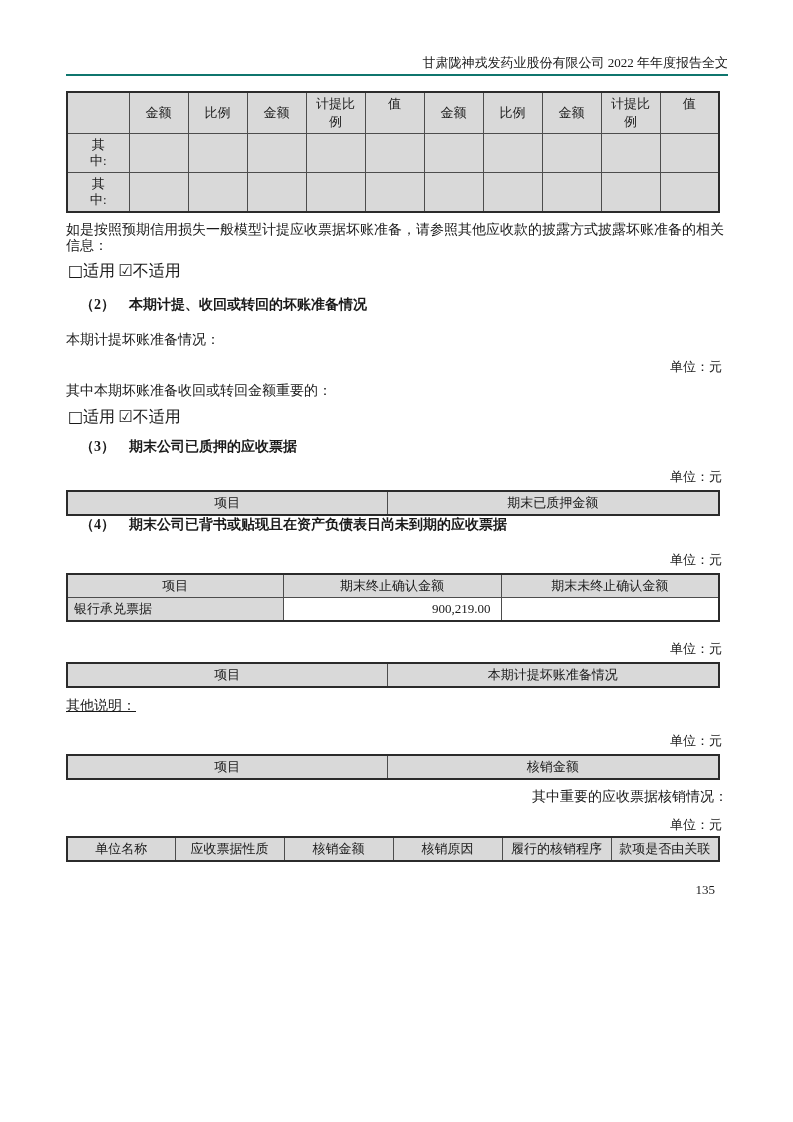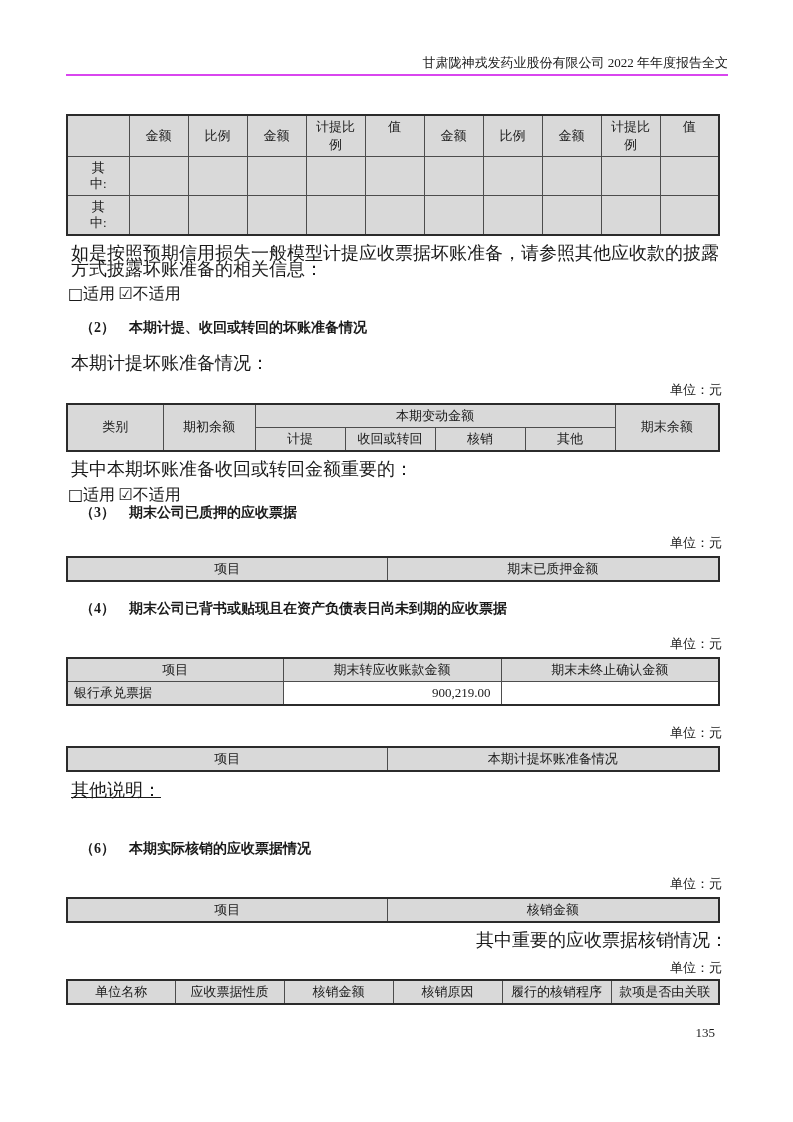--- a/index.html
+++ b/index.html
@@ -10,21 +10,21 @@
     color:#1a1a1a;
     position:relative;
     overflow:hidden;
   }
   .page { width:793px; height:1122px; padding:54px 65px 0 66px; }
 
   .page-header {
     text-align:right;
     font-size:13px; line-height:17px;
     padding-bottom:3px;
-    border-bottom:2px solid #d946ef;
+    border-bottom:2px solid #0f766e;
   }
 
   table {
     border-collapse:collapse;
     table-layout:fixed;
     width:652px;
     font-size:13px;
   }
   table, th, td { border:1px solid #4d4d4d; }
   table { border:2px solid #2b2b2b; }
@@ -33,47 +33,47 @@
     text-align:center;
     vertical-align:middle;
     padding:2px 4px;
     overflow:hidden;
   }
   .gray { background:#d9d9d9; }
   .white { background:#ffffff; }
   .vtop { vertical-align:top; }
   .prewrap { white-space:pre-line; line-height:16px; }
 
-  .t1 { margin-top:38px;border-radius:22px; }
+  .t1 { margin-top:15px;border-radius:22px; }
   .t1 th { height:38px; }
   .t1 td { height:39px; }
 
-  .para { font-size:18px; line-height:16px; margin-left:5px; }
+  .para { font-size:14px; line-height:16px; }
   .p-note1 { margin-top:9px; }
   .cbline { font-size:13px; line-height:16px; margin-left:2px; margin-top:9px; }
   .cb { font-family:"DejaVu Sans",sans-serif; font-size:16px; }
 
   .heading { font-size:14px; font-weight:bold; line-height:17px; margin-left:14px; }
   .h2 { margin-top:16px; }
   .p-intro { margin-top:19px; }
 
   .unit { font-size:13px; line-height:15px; text-align:right; padding-right:6px; }
   .u-mt11 { margin-top:11px; }
   .u-mt14 { margin-top:14px; }
   .u-mt19 { margin-top:19px; }
   .u-mt12 { margin-top:12px; }
 
   .t2 { margin-top:6px; }
   .t2 th { height:22px; }
 
-  .h3 { margin-top:0; }
+  .h3 { margin-top:12px; }
   .t-single { margin-top:6px; }
   .t-single th { height:24px; }
 
-  .h4 { margin-top:18px; }
+  .h4 { }
   .t4 { margin-top:6px; }
   .t4 th { height:23px; }
   .t4 td { height:22px; }
   .t4 .item { text-align:left; padding-left:6px; }
   .t4 .num { text-align:right; padding-right:10px; }
 
   .h5 { margin-top:16px; }
   .p-other { margin-top:10px;text-decoration:underline; }
 
   .h6 { margin-top:42px; }
@@ -153,45 +153,20 @@
   <div class="para p-note1">如是按照预期信用损失一般模型计提应收票据坏账准备，请参照其他应收款的披露方式披露坏账准备的相关信息：</div>
   <div class="cbline">
     <span class="cb">□适用</span>
     <span class="cb">☑不适用</span>
   </div>
 
   <div class="heading h2">（2）　本期计提、收回或转回的坏账准备情况</div>
   <div class="para p-intro">本期计提坏账准备情况：</div>
   <div class="unit u-mt11">单位：元</div>
 
-  <table class="t2">
-    <colgroup>
-      <col style="width:96px">
-        <col style="width:92px">
-        <col style="width:90px">
-        <col style="width:90px">
-      <col style="width:90px">
-        <col style="width:90px">
-        <col style="width:104px">
-    </colgroup>
-    <tbody>
-        <tr>
-      <th class="gray" rowspan="2">类别</th>
-      <th class="gray" rowspan="2">期初余额</th>
-      <th class="gray" colspan="4">本期变动金额</th>
-      <th class="gray" rowspan="2">期末余额</th>
-    </tr>
-    <tr>
-      <th class="gray">计提</th>
-      <th class="gray">收回或转回</th>
-      <th class="gray">核销</th>
-      <th class="gray">其他</th>
-    </tr>
-  </tbody>
-    </table>
 
   <div class="para p-note1">其中本期坏账准备收回或转回金额重要的：</div>
   <div class="cbline" style="margin-top:10px">
     <span class="cb">□适用</span>
     <span class="cb">☑不适用</span>
   </div>
 
   <div class="heading h3">（3）　期末公司已质押的应收票据</div>
   <div class="unit u-mt14">单位：元</div>
   <table class="t-single">
@@ -211,21 +186,21 @@
   <div class="unit u-mt19">单位：元</div>
   <table class="t4">
     <colgroup>
         <col style="width:216px">
         <col style="width:218px">
         <col style="width:218px">
       </colgroup>
     <tbody>
         <tr>
       <th class="gray">项目</th>
-      <th class="gray">期末转应收账款金额</th>
+      <th class="gray">期末终止确认金额</th>
       <th class="gray">期末未终止确认金额</th>
     </tr>
     <tr>
       <td class="gray item">银行承兑票据</td>
       <td class="white num">900,219.00</td>
       <td class="white num"></td>
     </tr>
   </tbody>
     </table>
 
@@ -237,21 +212,20 @@
       </colgroup>
     <tbody>
         <tr>
       <th class="gray">项目</th>
       <th class="gray">本期计提坏账准备情况</th>
     </tr>
   </tbody>
     </table>
   <div class="para p-other">其他说明：</div>
 
-  <div class="heading h6">（6）　本期实际核销的应收票据情况</div>
   <div class="unit u-mt19">单位：元</div>
   <table class="t-single">
     <colgroup>
         <col style="width:320px">
         <col style="width:332px">
       </colgroup>
     <tbody>
         <tr>
       <th class="gray">项目</th>
       <th class="gray">核销金额</th>

